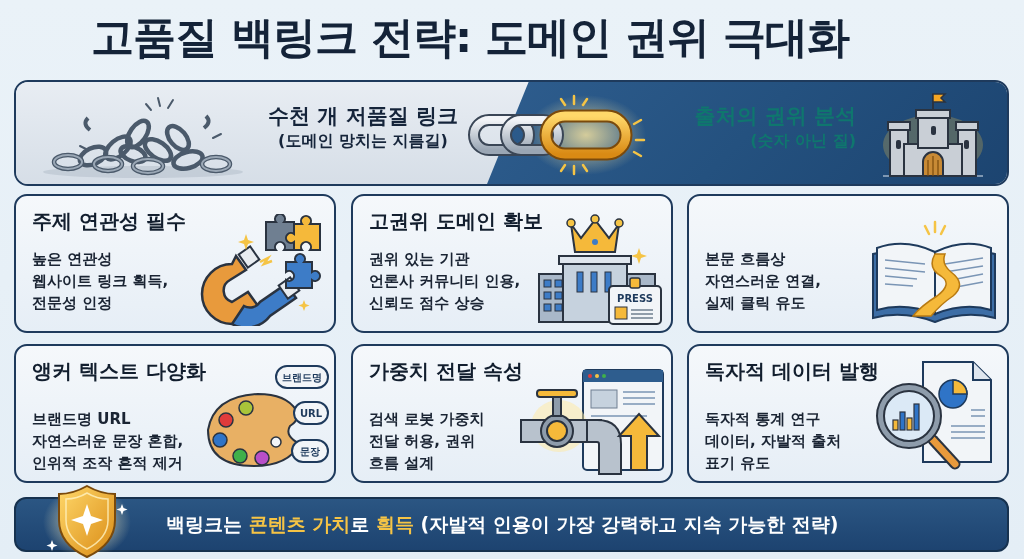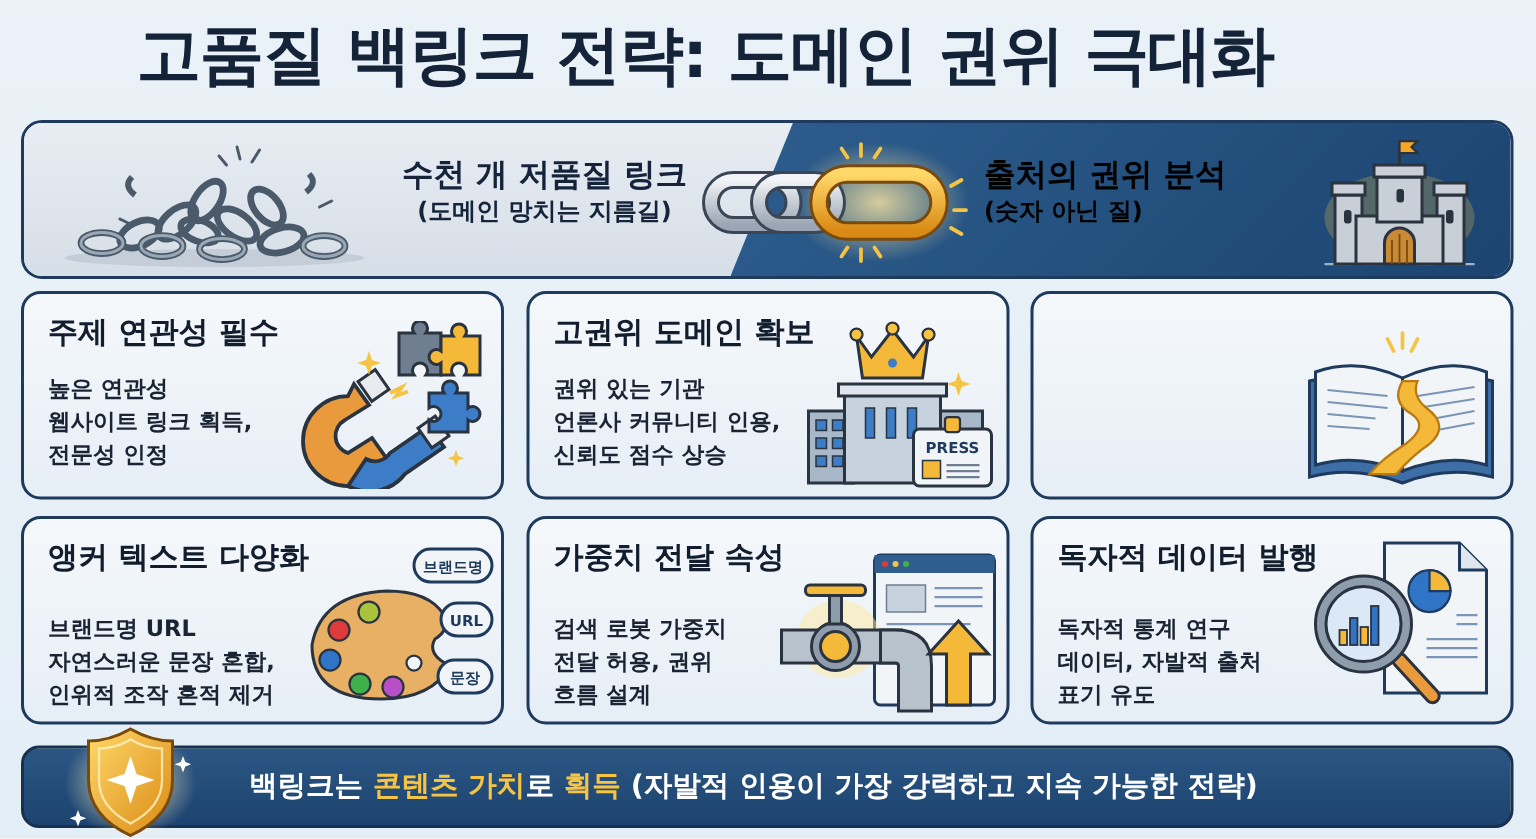--- a/index.html
+++ b/index.html
@@ -26,21 +26,21 @@
     background: linear-gradient(180deg, #e8edf3 0%, #d6dee7 100%);
   }
   .hero-right {
     position: absolute; right: 0; top: 0; width: 520px; height: 100%;
     background: linear-gradient(135deg, #2e5d8e 0%, #24517f 50%, #1c4470 100%);
     clip-path: polygon(8% 0, 100% 0, 100% 100%, 0 100%);
   }
   .hero-text-left { position: absolute; left: 227px; top: 20px; width: 240px; text-align: center; color: #15243a; }
   .hero-text-left .h1 { font-size: 21px; font-weight: bold; line-height: 28px; }
   .hero-text-left .h2 { font-size: 16px; line-height: 22px; font-weight: bold; }
-  .hero-text-right { position: absolute; left: 640px; top: 20px; width: 200px; text-align: left; color: #000000; }
+  .hero-text-right { position: absolute; left: 640px; top: 20px; width: 200px; text-align: right; color: #0f766e; }
   .hero-text-right .h1 { font-size: 21px; font-weight: bold; line-height: 28px; }
   .hero-text-right .h2 { font-size: 16px; line-height: 22px; font-weight: bold; }
   .chains-icon { position: absolute; left: 22px; top: 8px; width: 210px; height: 92px; }
   .link-icon { position: absolute; left: 450px; top: 8px; width: 190px; height: 90px; }
   .castle-icon { position: absolute; left: 862px; top: 8px; width: 110px; height: 90px; }
 
   
   .card {
     position: absolute; width: 322px; height: 139px;
     border: 2.5px solid #1e3a5c; border-radius: 13px;
@@ -234,20 +234,25 @@
     <rect x="80" y="93" width="12" height="12" fill="#f5b93a" stroke="#2a3340" stroke-width="1"></rect>
     <g stroke="#6f7f91" stroke-width="1.5">
         <line x1="96" y1="96" x2="118" y2="96"></line>
         <line x1="96" y1="100" x2="118" y2="100"></line>
         <line x1="96" y1="104" x2="118" y2="104"></line>
       </g>
   </svg>
 </div>
 
 <div class="card" style="left:687px; top:194px;">
+  <div class="cbody">
+    <div>본문 흐름상</div>
+    <div>자연스러운 연결,</div>
+    <div>실제 클릭 유도</div>
+  </div>
   <svg class="cicon" viewBox="0 0 130 112">
     <g stroke="#f5c445" stroke-width="2.5" stroke-linecap="round">
         <line x1="58" y1="12" x2="62" y2="20"></line>
         <line x1="68" y1="8" x2="68" y2="18"></line>
         <line x1="78" y1="12" x2="74" y2="20"></line>
       </g>
     <path d="M6 40 q30 -8 62 4 q32 -12 60 -4 v64 q-30 -8 -60 4 q-32 -12 -62 -4 z" fill="#3d6ea6" stroke="#1e3a5c" stroke-width="2"></path>
     <path d="M10 34 q28 -10 58 4 v62 q-30 -12 -58 -4 z" fill="#f2f5f8" stroke="#1e3a5c" stroke-width="2"></path>
     <path d="M68 38 q30 -14 56 -4 v62 q-26 -8 -56 4 z" fill="#f2f5f8" stroke="#1e3a5c" stroke-width="2"></path>
     <g stroke="#7a95b5" stroke-width="1.5">

